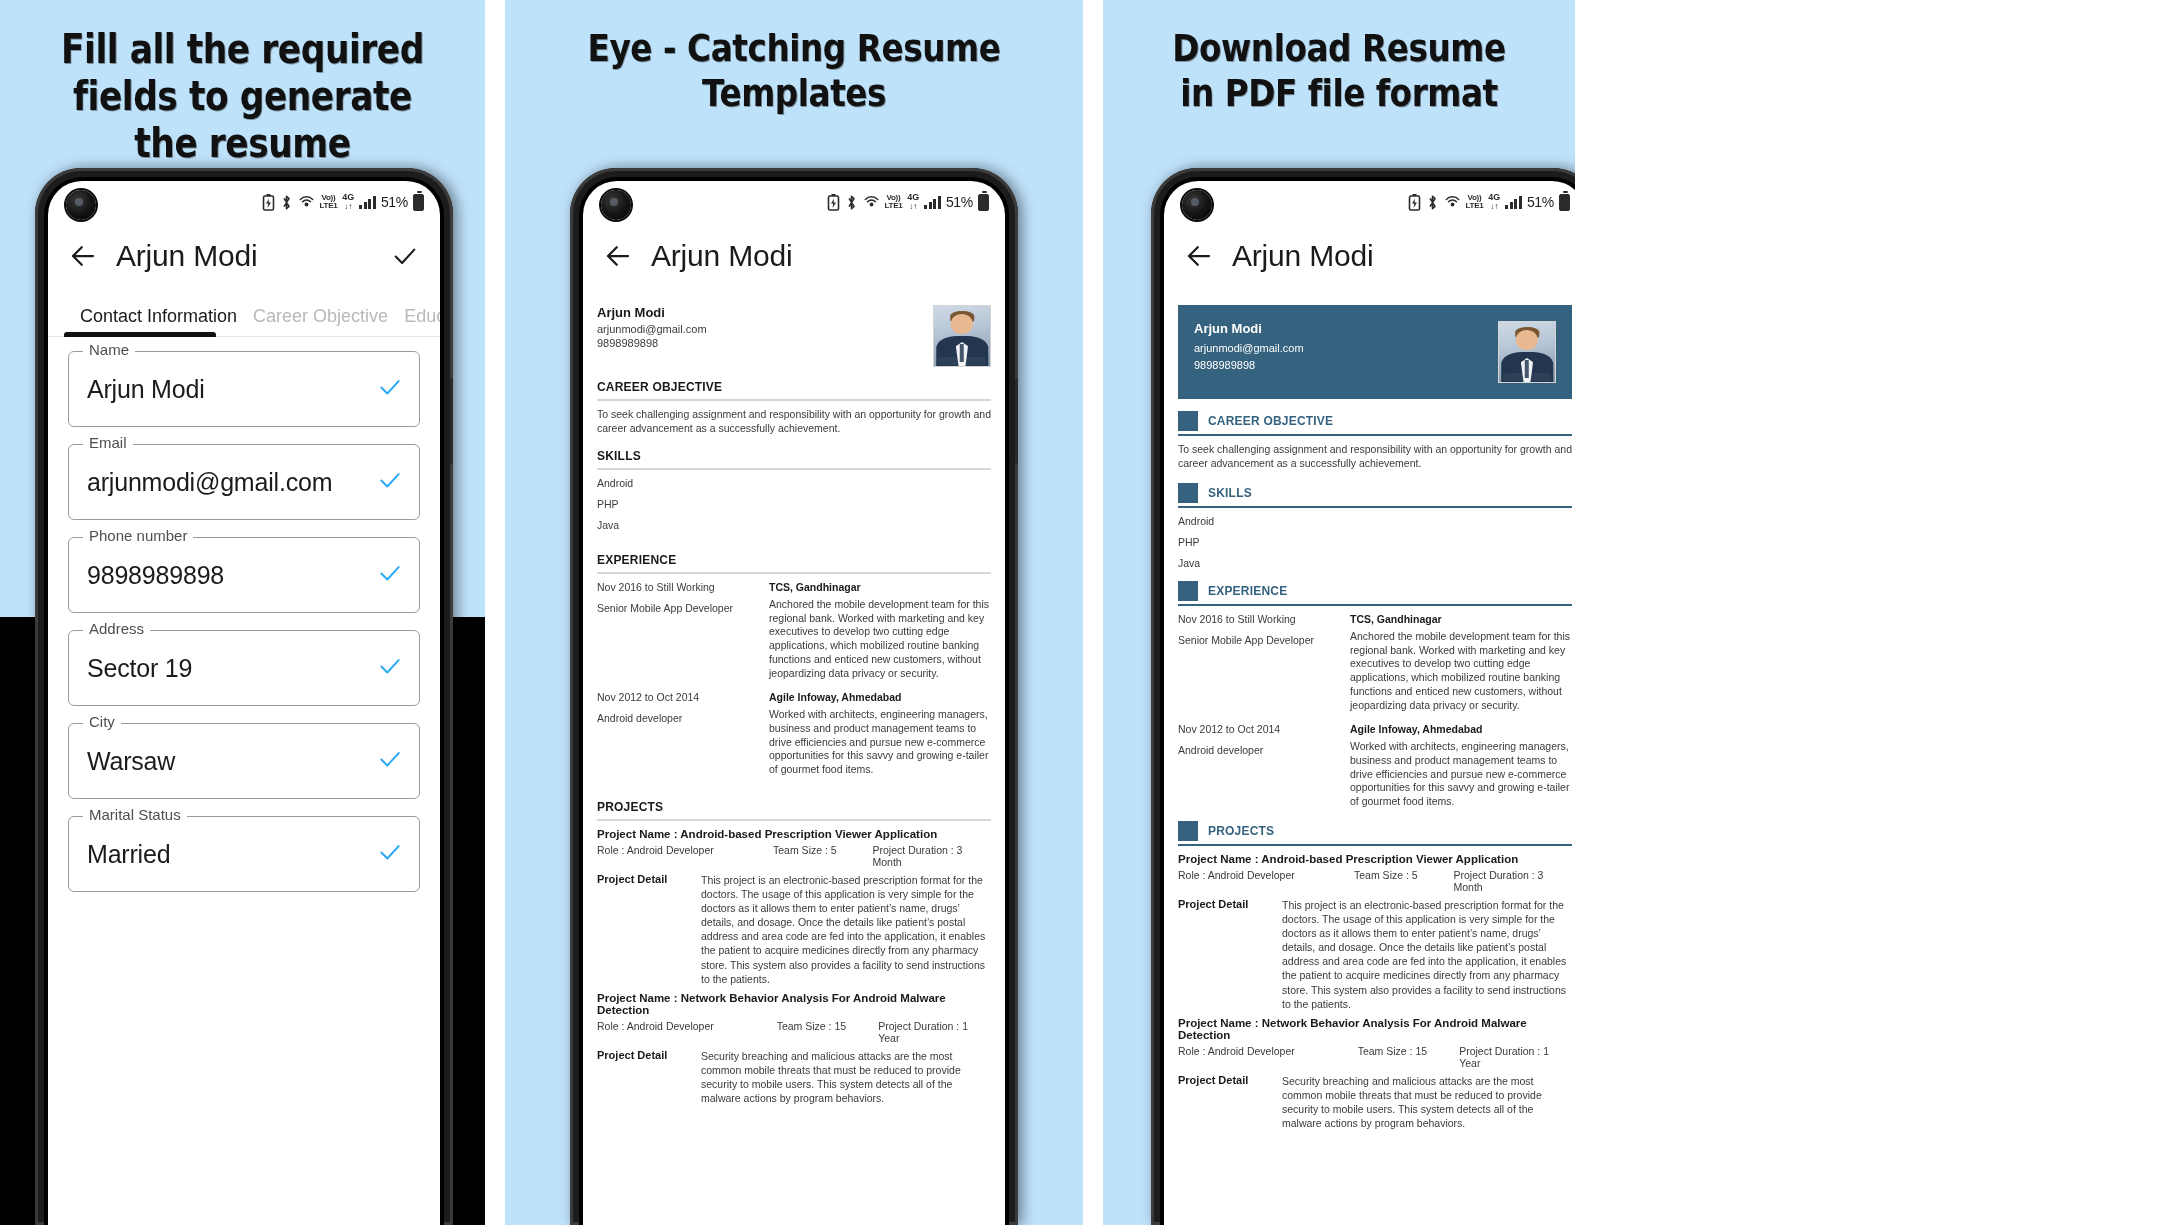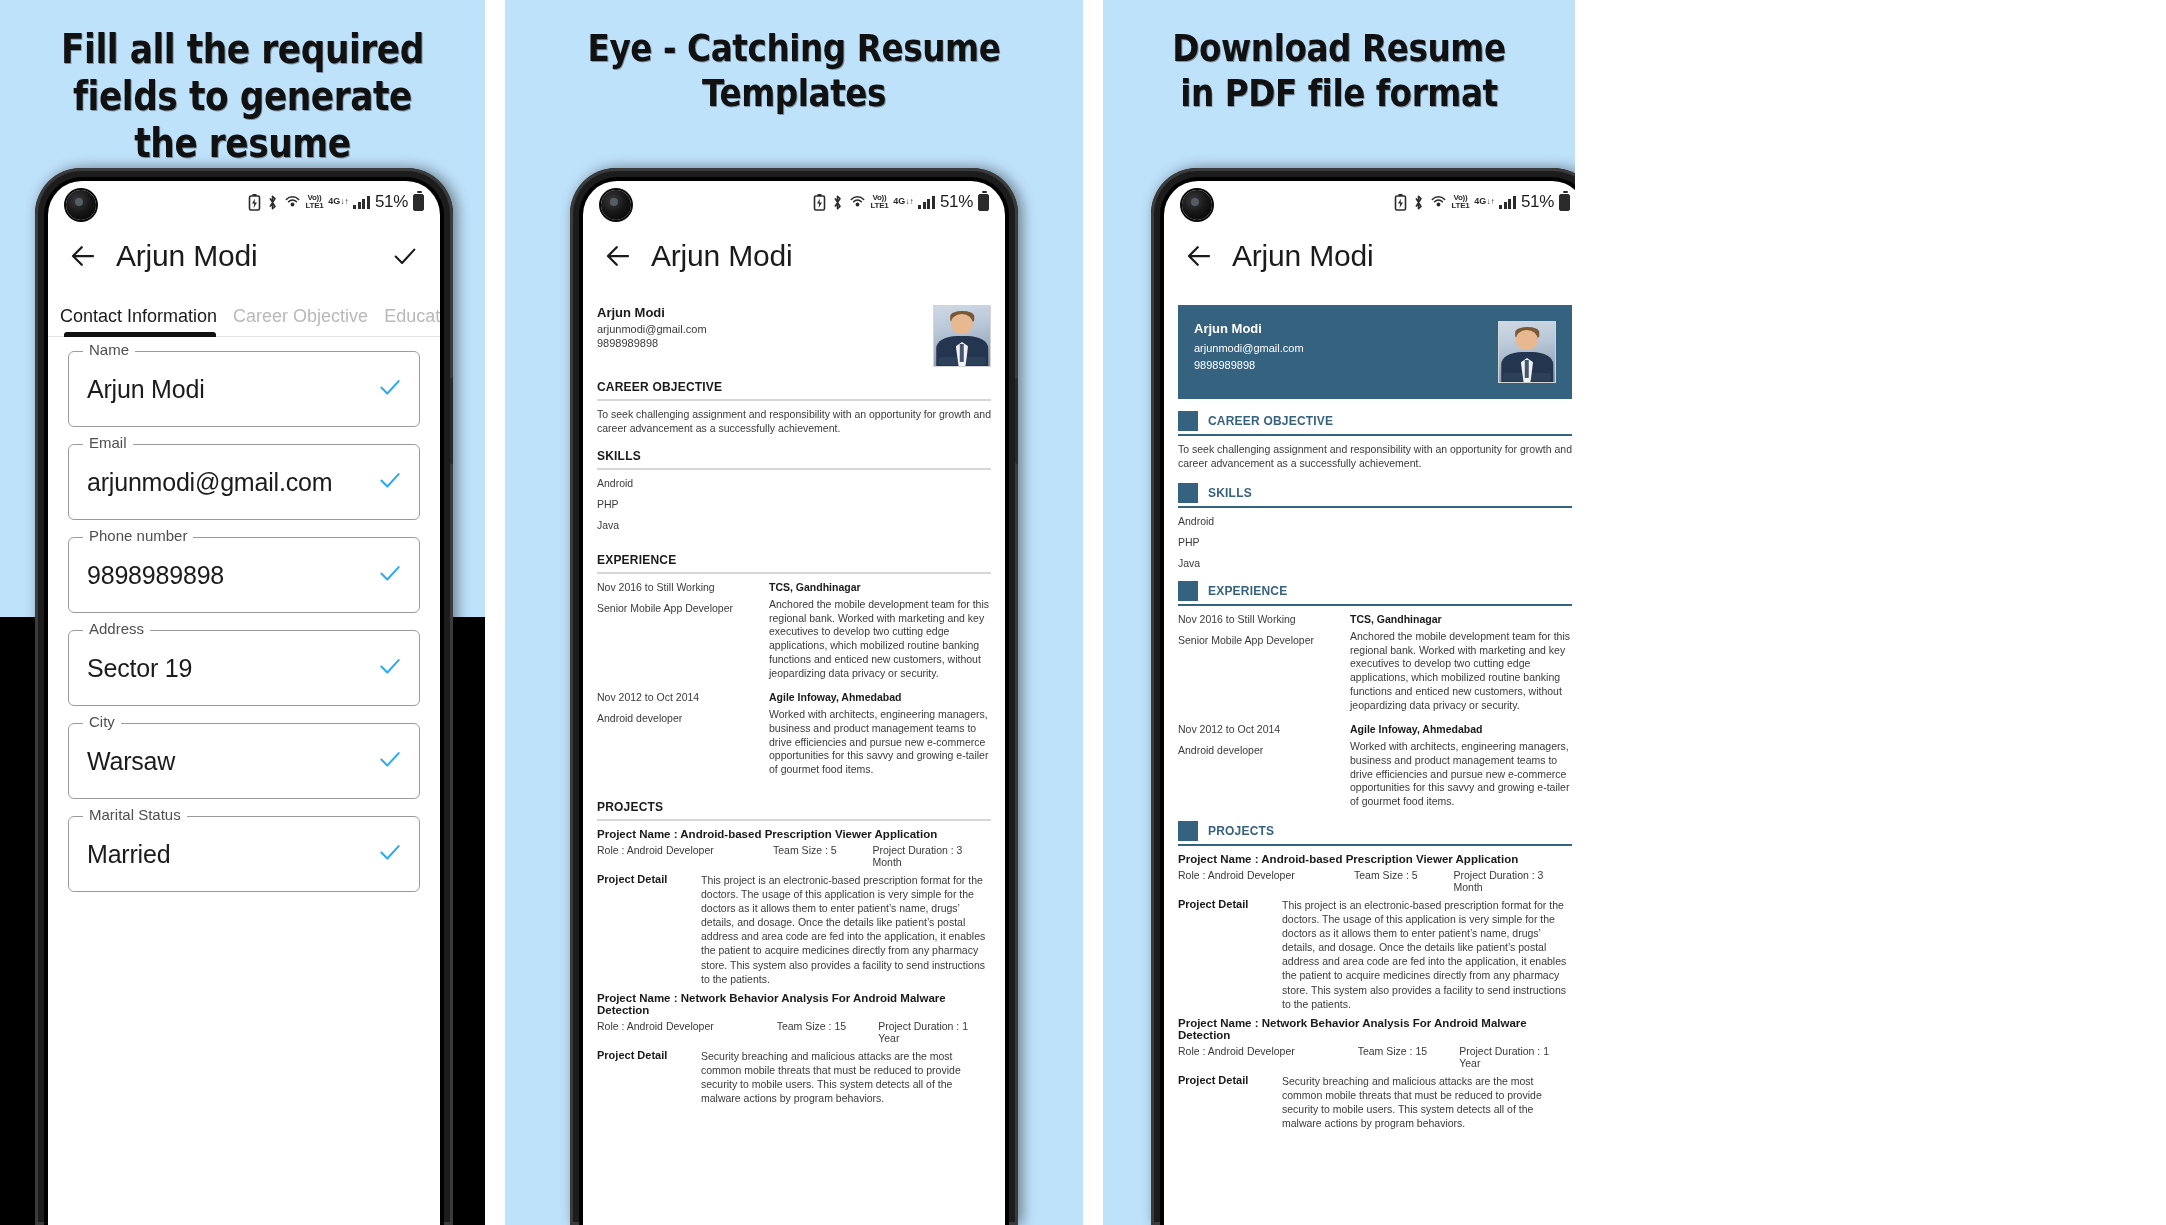--- a/index.html
+++ b/index.html
@@ -72,40 +72,40 @@
     background: radial-gradient(circle at 38% 34%, #3a3a3a 0%, #161616 48%, #000 100%);
     box-shadow: 0 0 0 2px #0a0a0a;
   }
   .punch-hole::after {
     content: ""; position: absolute; left: 30%; top: 28%;
     width: 26%; height: 26%; border-radius: 50%; background: #5d6470; opacity: .85;
   }
   .sb-icon { display: inline-flex; align-items: center; color: #2b2b2b; }
   .volte { display: flex; flex-direction: column; line-height: 1.02; }
   .volte span { font-size: 8px; font-weight: bold; letter-spacing: -0.3px; }
-  .fourg { display: flex; flex-direction: row; align-items: center; line-height: 1.02; }
+  .fourg { display: flex; flex-direction: column; align-items: center; line-height: 1.02; }
   .fourg .a { font-size: 9px; font-weight: bold; }
   .fourg .b { font-size: 8px; }
   .bars { display: flex; align-items: flex-end; gap: 1.5px; height: 13px; }
   .bars i { width: 3px; background: #2b2b2b; display: block; }
   .bars i:nth-child(1){height:4px}.bars i:nth-child(2){height:7px}
   .bars i:nth-child(3){height:10px}.bars i:nth-child(4){height:13px}
-  .batt-pct { font-size: 17px; color: #1d1d1d; letter-spacing: -0.3px; }
+  .batt-pct { font-size: 14px; color: #1d1d1d; letter-spacing: -0.3px; }
   .batt-glyph { width: 11px; height: 17px; border: 1.6px solid #2b2b2b; border-radius: 2px; position: relative; background: #2b2b2b; }
   .batt-glyph::before { content:""; position:absolute; top:-4px; left:3px; width:5px; height:2.5px; background:#2b2b2b; border-radius:1px; }
 
   
   .appbar { display: flex; align-items: center; height: 66px; padding: 0 18px; background: #fff; }
   .appbar .back { width: 34px; height: 34px; display: flex; align-items: center; justify-content: center; cursor: pointer; }
   .appbar .title { font-size: 30px; color: #1b1b1b; margin-left: 16px; letter-spacing: -0.2px; }
   .appbar .spacer { flex: 1; }
   .appbar .check { width: 34px; height: 34px; display: flex; align-items: center; justify-content: center; }
 
   
-  .tabs { display: flex; align-items: flex-end; height: 48px; position: relative; background: #fff; padding-left: 12px; }
+  .tabs { display: flex; align-items: flex-end; height: 48px; position: relative; background: #fff; padding-left: 32px; }
   .tab { font-size: 18px; color: #b9b9b9; padding: 0 16px 10px 0; white-space: nowrap; }
   .tab.active { color: #1a1a1a; position: relative; }
   .tabs-underline-base { position: absolute; left: 0; right: 0; bottom: 0; height: 1px; background: #e3e3e3; }
   .tab-indicator { position: absolute; left: 16px; bottom: 0; width: 152px; height: 5px; background: #111; border-radius: 3px 3px 0 0; }
 
   
   .form { padding: 14px 20px 0 20px; background: #fff; }
   .field { position: relative; border: 1.4px solid #9b9b9b; border-radius: 6px; height: 76px; margin-bottom: 17px; display: flex; align-items: center; padding: 0 18px; }
   .field .label {
     position: absolute; top: -10px; left: 14px; background: #fff;

